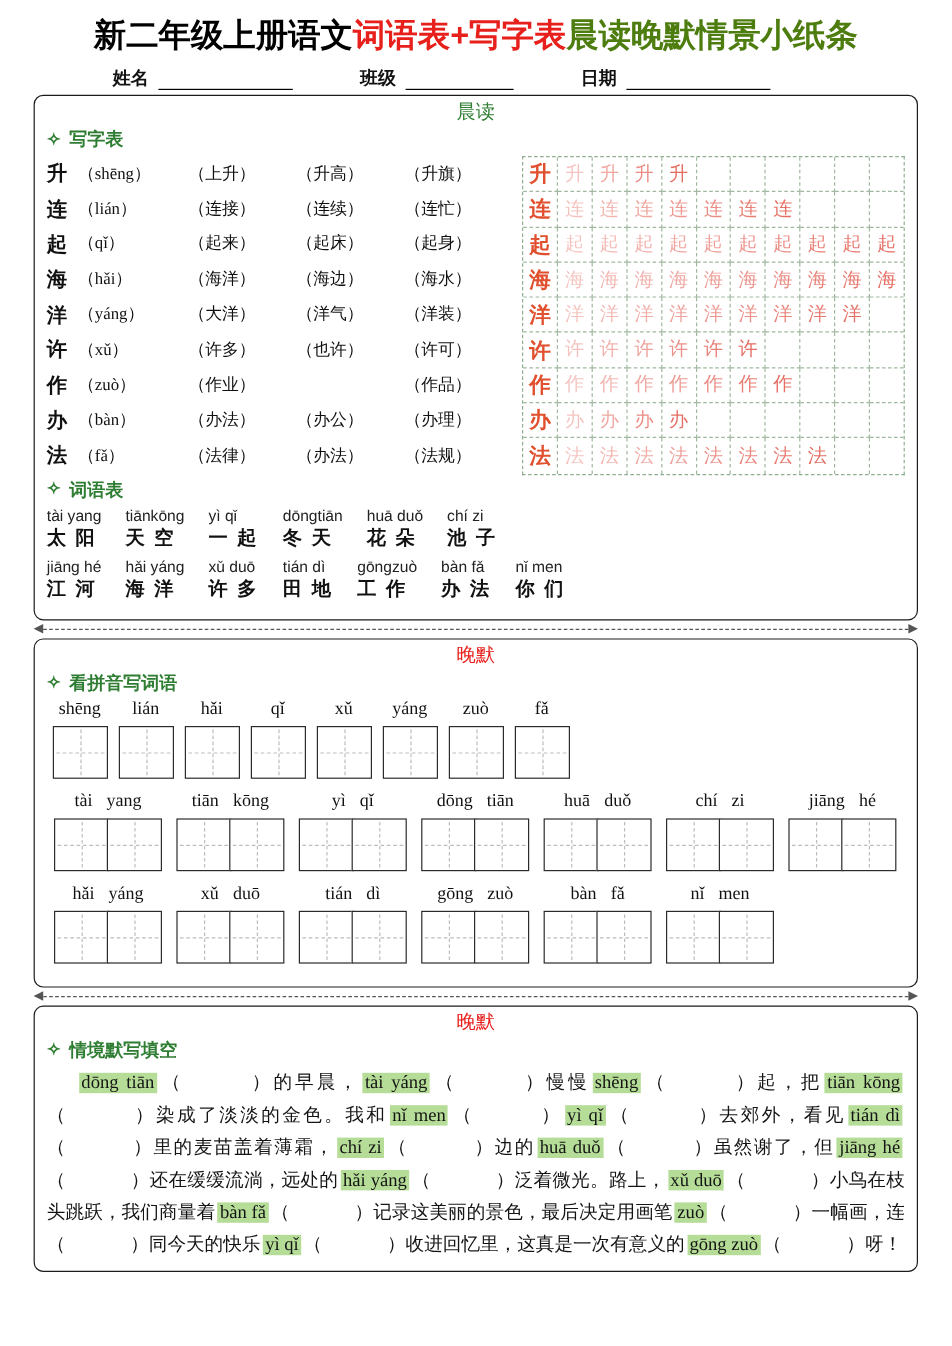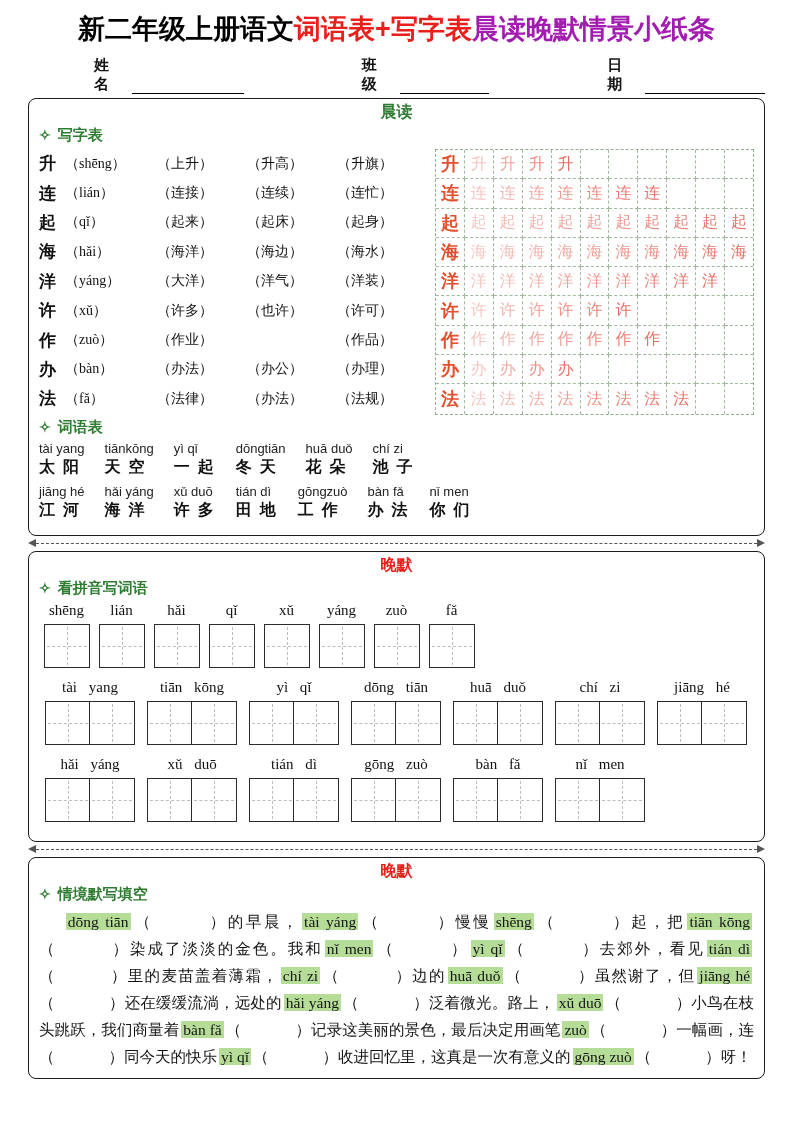--- a/index.html
+++ b/index.html
@@ -3,30 +3,30 @@
 <meta charset="utf-8">
 <style>
   *{margin:0;padding:0;box-sizing:border-box;}
   html,body{background:#fff;}
   body{width:793px;height:1122px;font-family:"Liberation Sans","DejaVu Sans",sans-serif;color:#111;}
   .page{width:793px;height:1122px;padding:12px 28px 6px;overflow:hidden;background:#fff;}
 
   .main-title{font-size:27px;font-weight:900;text-align:center;white-space:nowrap;line-height:34px;letter-spacing:0;}
   .t-black{color:#000;}
   .t-red{color:#e8201c;}
-  .t-pink{color:#a21caf;}
-
-  .fields{display:flex;gap:118px;margin:10px 0 4px;padding-left:66px;font-size:15px;font-weight:600;font-family:"Liberation Serif","DejaVu Serif",serif;}
+  .t-pink{color:#4d7c0f;}
+
+  .fields{display:flex;gap:56px;margin:10px 0 4px;padding-left:66px;font-size:15px;font-weight:600;font-family:"Liberation Serif","DejaVu Serif",serif;}
   .field{display:flex;align-items:flex-end;}
   .uline{display:inline-block;width:112px;border-bottom:1.5px solid #000;height:15px;margin-left:8px;}
 
   .lesson{text-align:center;color:#e8201c;font-weight:bold;font-size:17px;margin:2px 0 5px;font-family:"Liberation Serif","DejaVu Serif",serif;}
 
   .box{border:1.6px solid #1c1c1c;border-radius:8px;padding:3px 10px 8px;background:#fff;}
-  .sec-head{text-align:center;font-weight:bold;font-size:16px;font-family:"Liberation Serif","DejaVu Serif",serif;}
+  .sec-head{text-align:center;font-weight:normal;font-size:16px;font-family:"Liberation Serif","DejaVu Serif",serif;}
   .green{color:#2e7d32;}
   .redtxt{color:#e8201c;}
   .sub-title{color:#2e7d32;font-weight:bold;font-size:15px;margin:3px 0 4px;display:flex;gap:7px;align-items:center;font-family:"Liberation Serif","DejaVu Serif",serif;}
   .diamond{color:#2e7d32;font-size:14px;}
 
   
   .write-area{display:flex;}
   .char-list{flex:0 0 396px;}
   .char-row{display:grid;grid-template-columns:26px 92px 90px 90px 90px;align-items:center;height:29.4px;font-size:14px;font-family:"Liberation Serif","DejaVu Serif",serif;}
   .char-row .hanzi{font-size:17px;font-weight:bold;}

